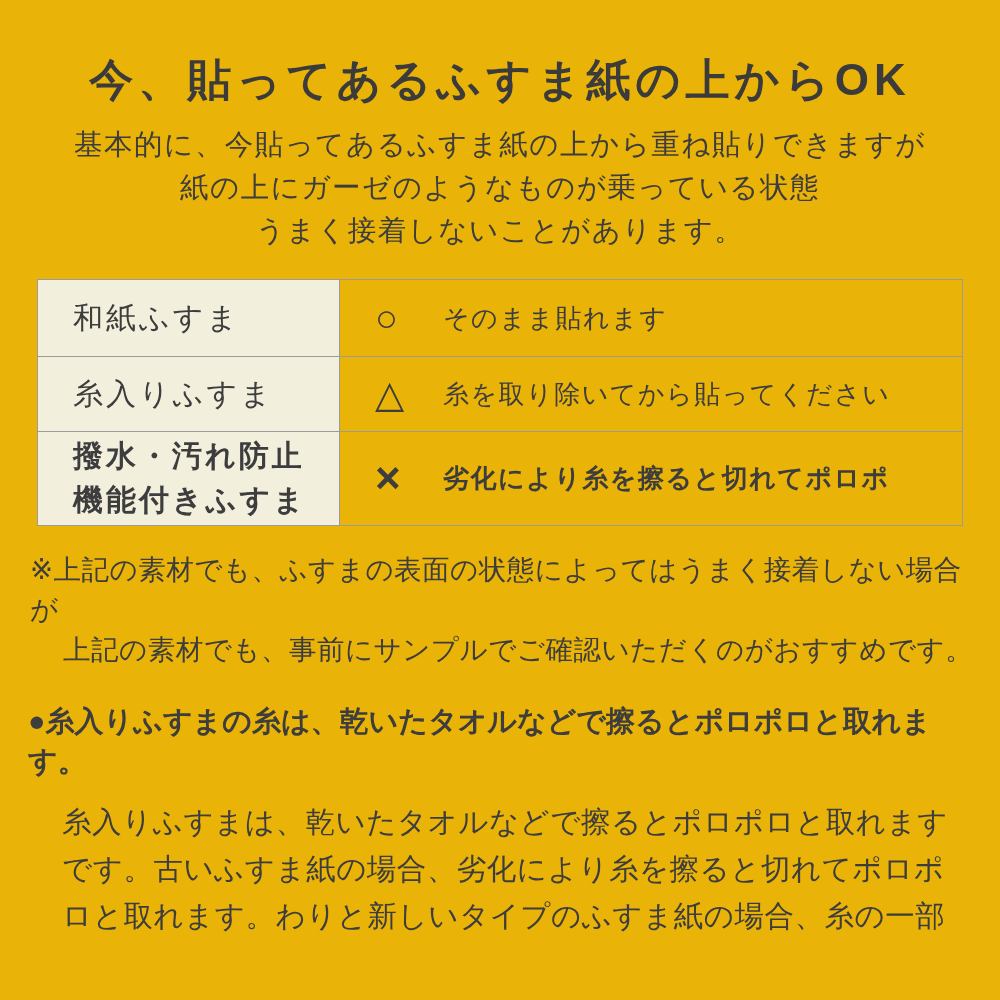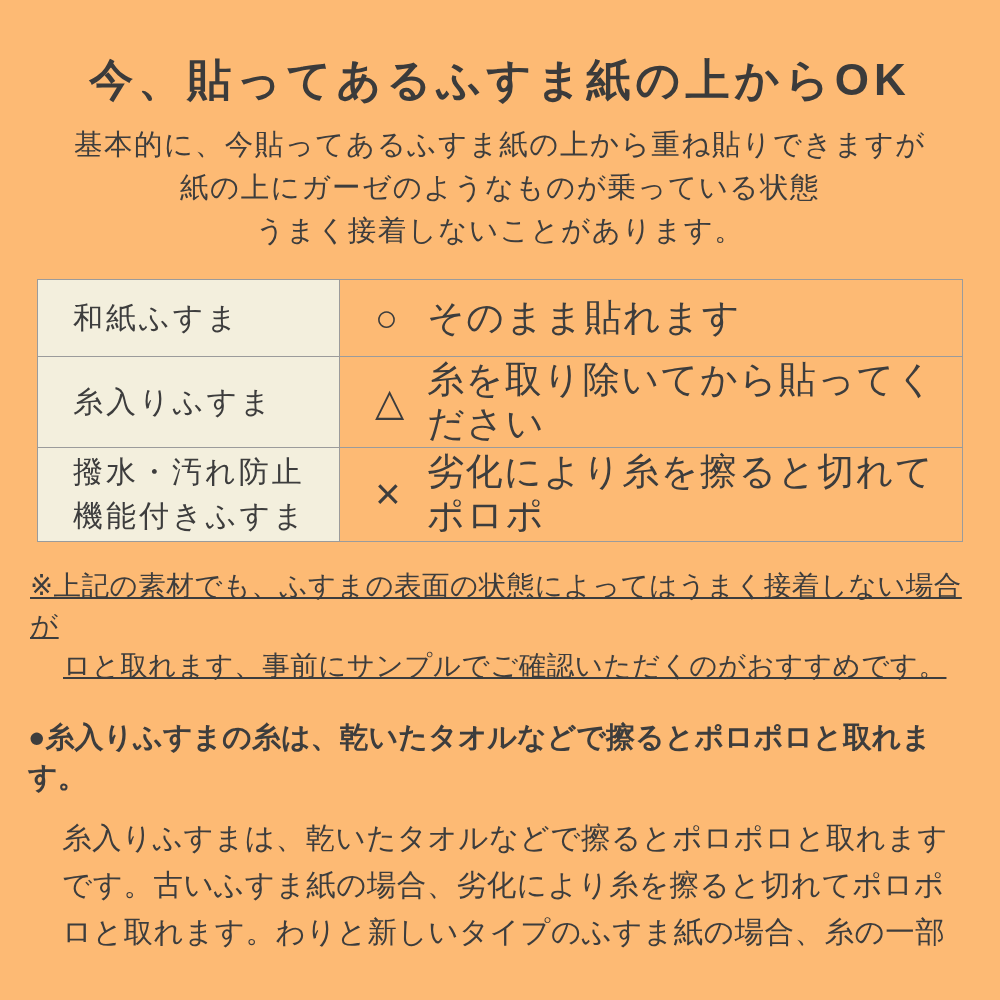--- a/index.html
+++ b/index.html
@@ -4,21 +4,21 @@
 <style>
   html, body {
     margin: 0;
     padding: 0;
     background: #ffffff;
   }
   .page {
     position: relative;
     width: 1000px;
     height: 1000px;
-    background: #fdba74;
+    background: #eab308;
     color: #3d3d3d;
     font-family: "Liberation Sans", "DejaVu Sans", sans-serif;
     overflow: hidden;
   }
   .title {
     margin: 0;
     padding-top: 54px;
     text-align: center;
     font-size: 44px;
     font-weight: bold;
@@ -61,35 +61,34 @@
   .sym {
     width: 44px;
     flex: 0 0 44px;
     font-size: 38px;
     line-height: 1;
     text-align: left;
     color: #3d3d3d;
   }
   .sym-cross { font-size: 44px; }
   .res-text {
-    margin-left: 8px;
-    font-size: 37px;
+    margin-left: 24px;
+    font-size: 26px;
     letter-spacing: 1.5px;
     line-height: 44px;
   }
   .row1 { height: 77px; }
   .row2 { height: 75px; }
   .row3 { height: 95px; }
-  .row4 { height: 94px; }
+  .row4 { height: 94px; font-weight: bold; }
   .note {
     margin: 24px 20px 0 30px;
     font-size: 27.5px;
     line-height: 40px;
     letter-spacing: 0.5px;
-    text-decoration: underline;
   }
   .note .hang { margin-left: 33px; }
   .bullet-heading {
     margin: 32px 20px 0 28px;
     font-size: 29px;
     font-weight: bold;
     letter-spacing: 0;
   }
   .body-para {
     margin: 16px 20px 0 62px;
@@ -151,21 +150,21 @@
               <div>劣化により糸を擦ると切れてポロポ</div>
             </div>
           </div>
         </td>
       </tr>
     </tbody>
   </table>
 
   <div class="note">
     <div>※上記の素材でも、ふすまの表面の状態によってはうまく接着しない場合が</div>
-    <div class="hang">ロと取れます、事前にサンプルでご確認いただくのがおすすめです。</div>
+    <div class="hang">上記の素材でも、事前にサンプルでご確認いただくのがおすすめです。</div>
   </div>
 
   <div class="bullet-heading">●糸入りふすまの糸は、乾いたタオルなどで擦るとポロポロと取れます。</div>
 
   <div class="body-para">
     <div>糸入りふすまは、乾いたタオルなどで擦るとポロポロと取れます</div>
     <div>です。古いふすま紙の場合、劣化により糸を擦ると切れてポロポ</div>
     <div>ロと取れます。わりと新しいタイプのふすま紙の場合、糸の一部</div>
 
   </div>

